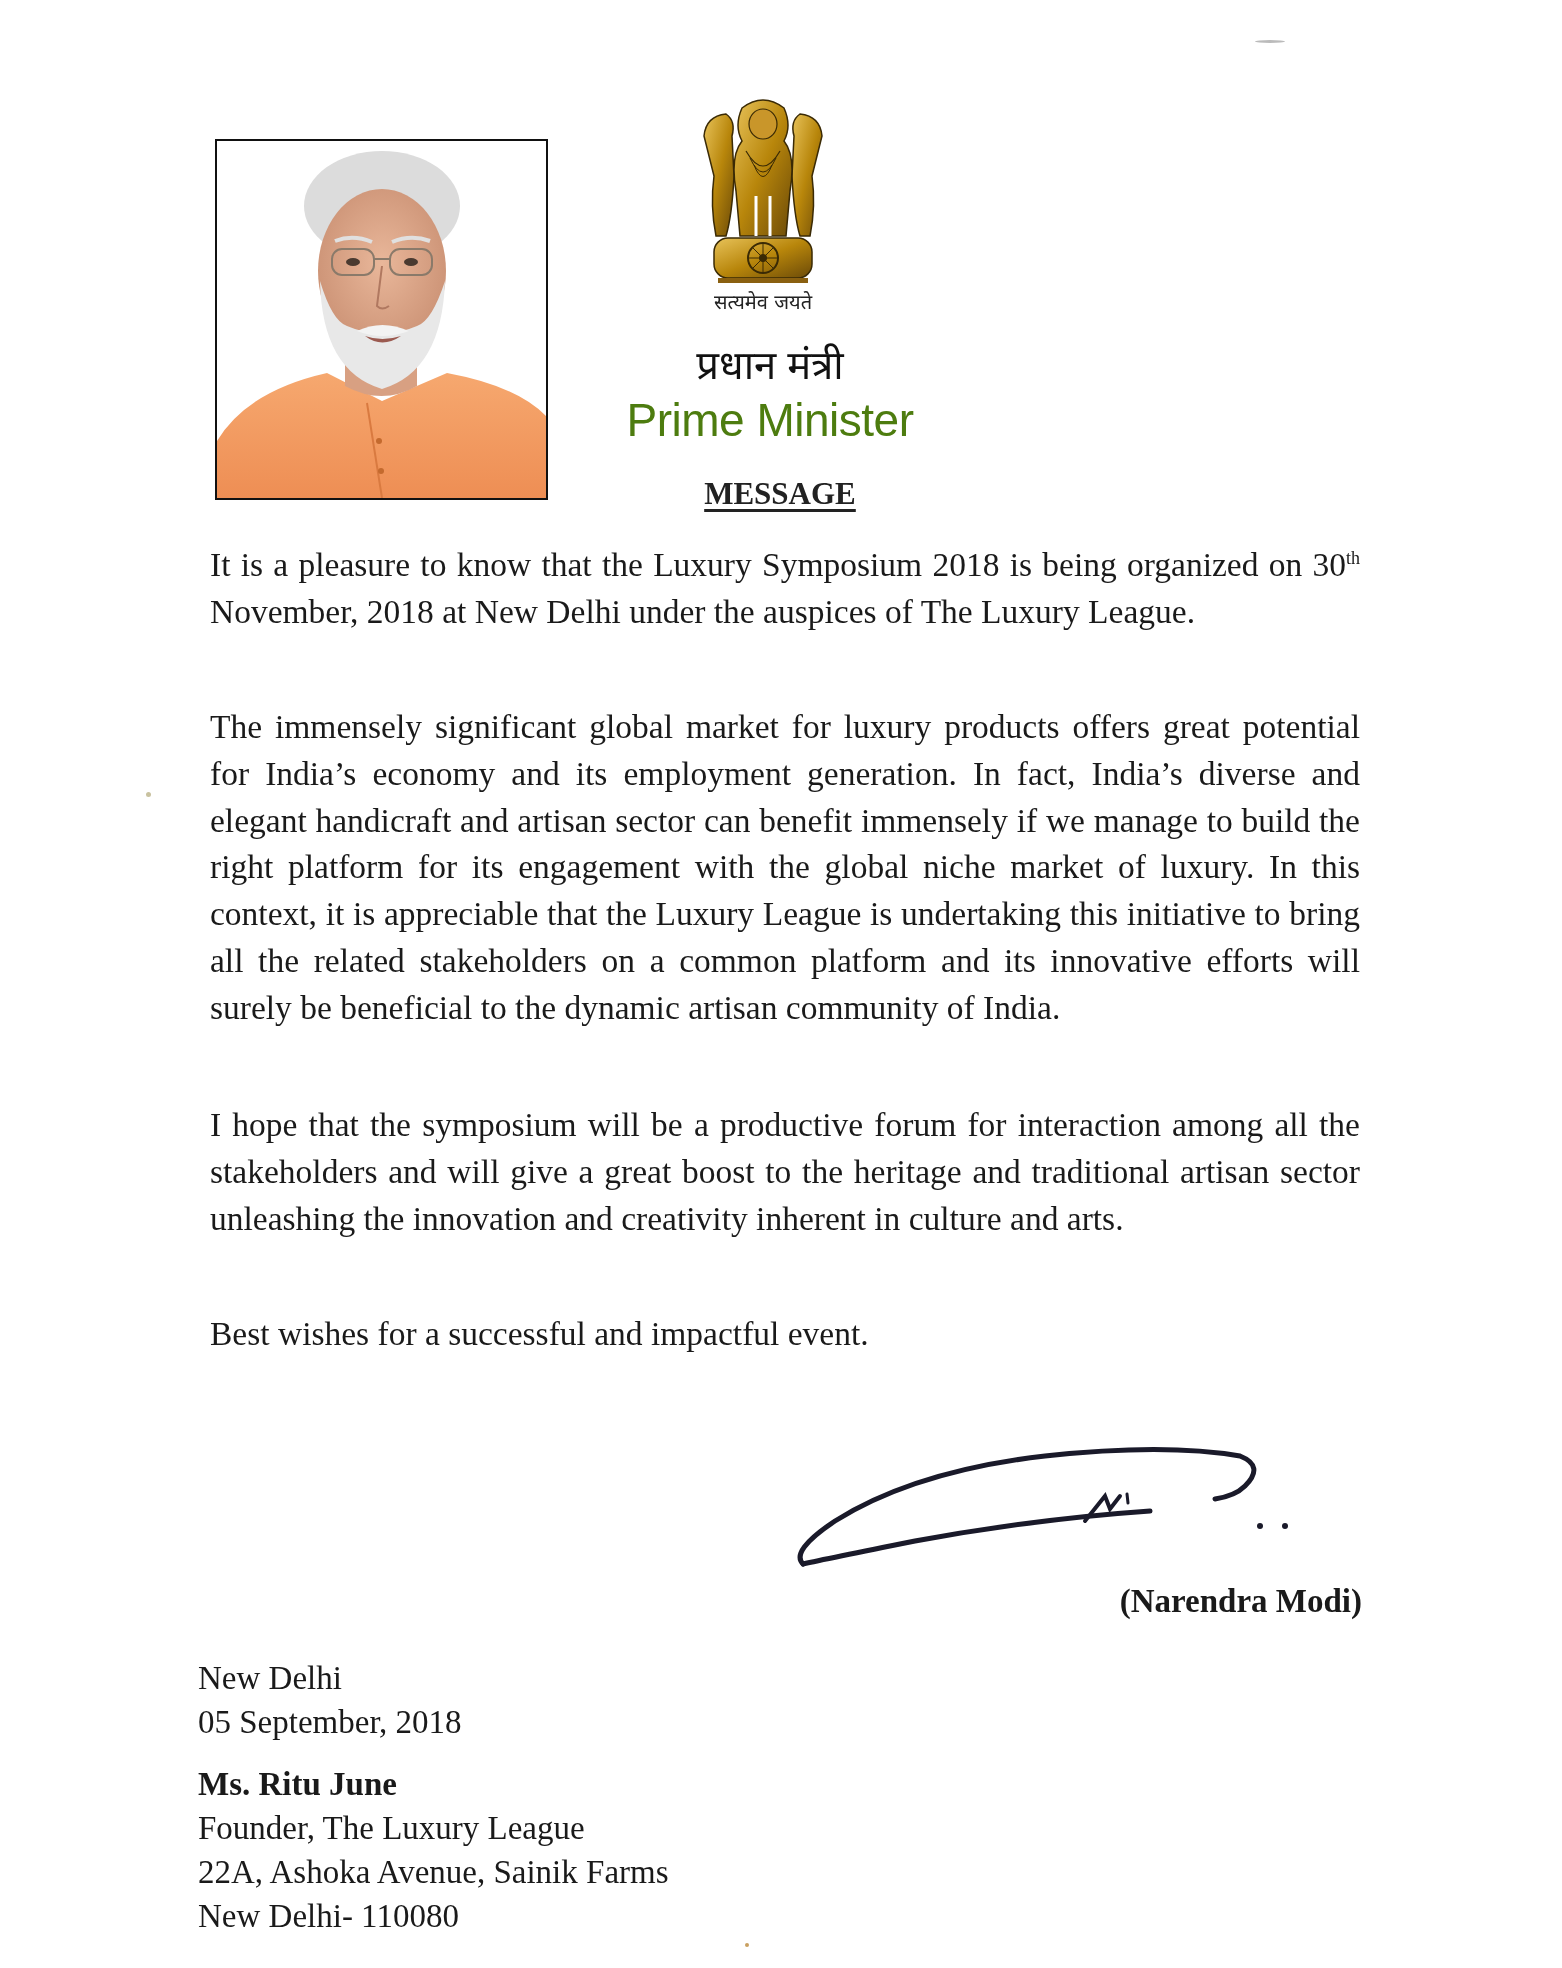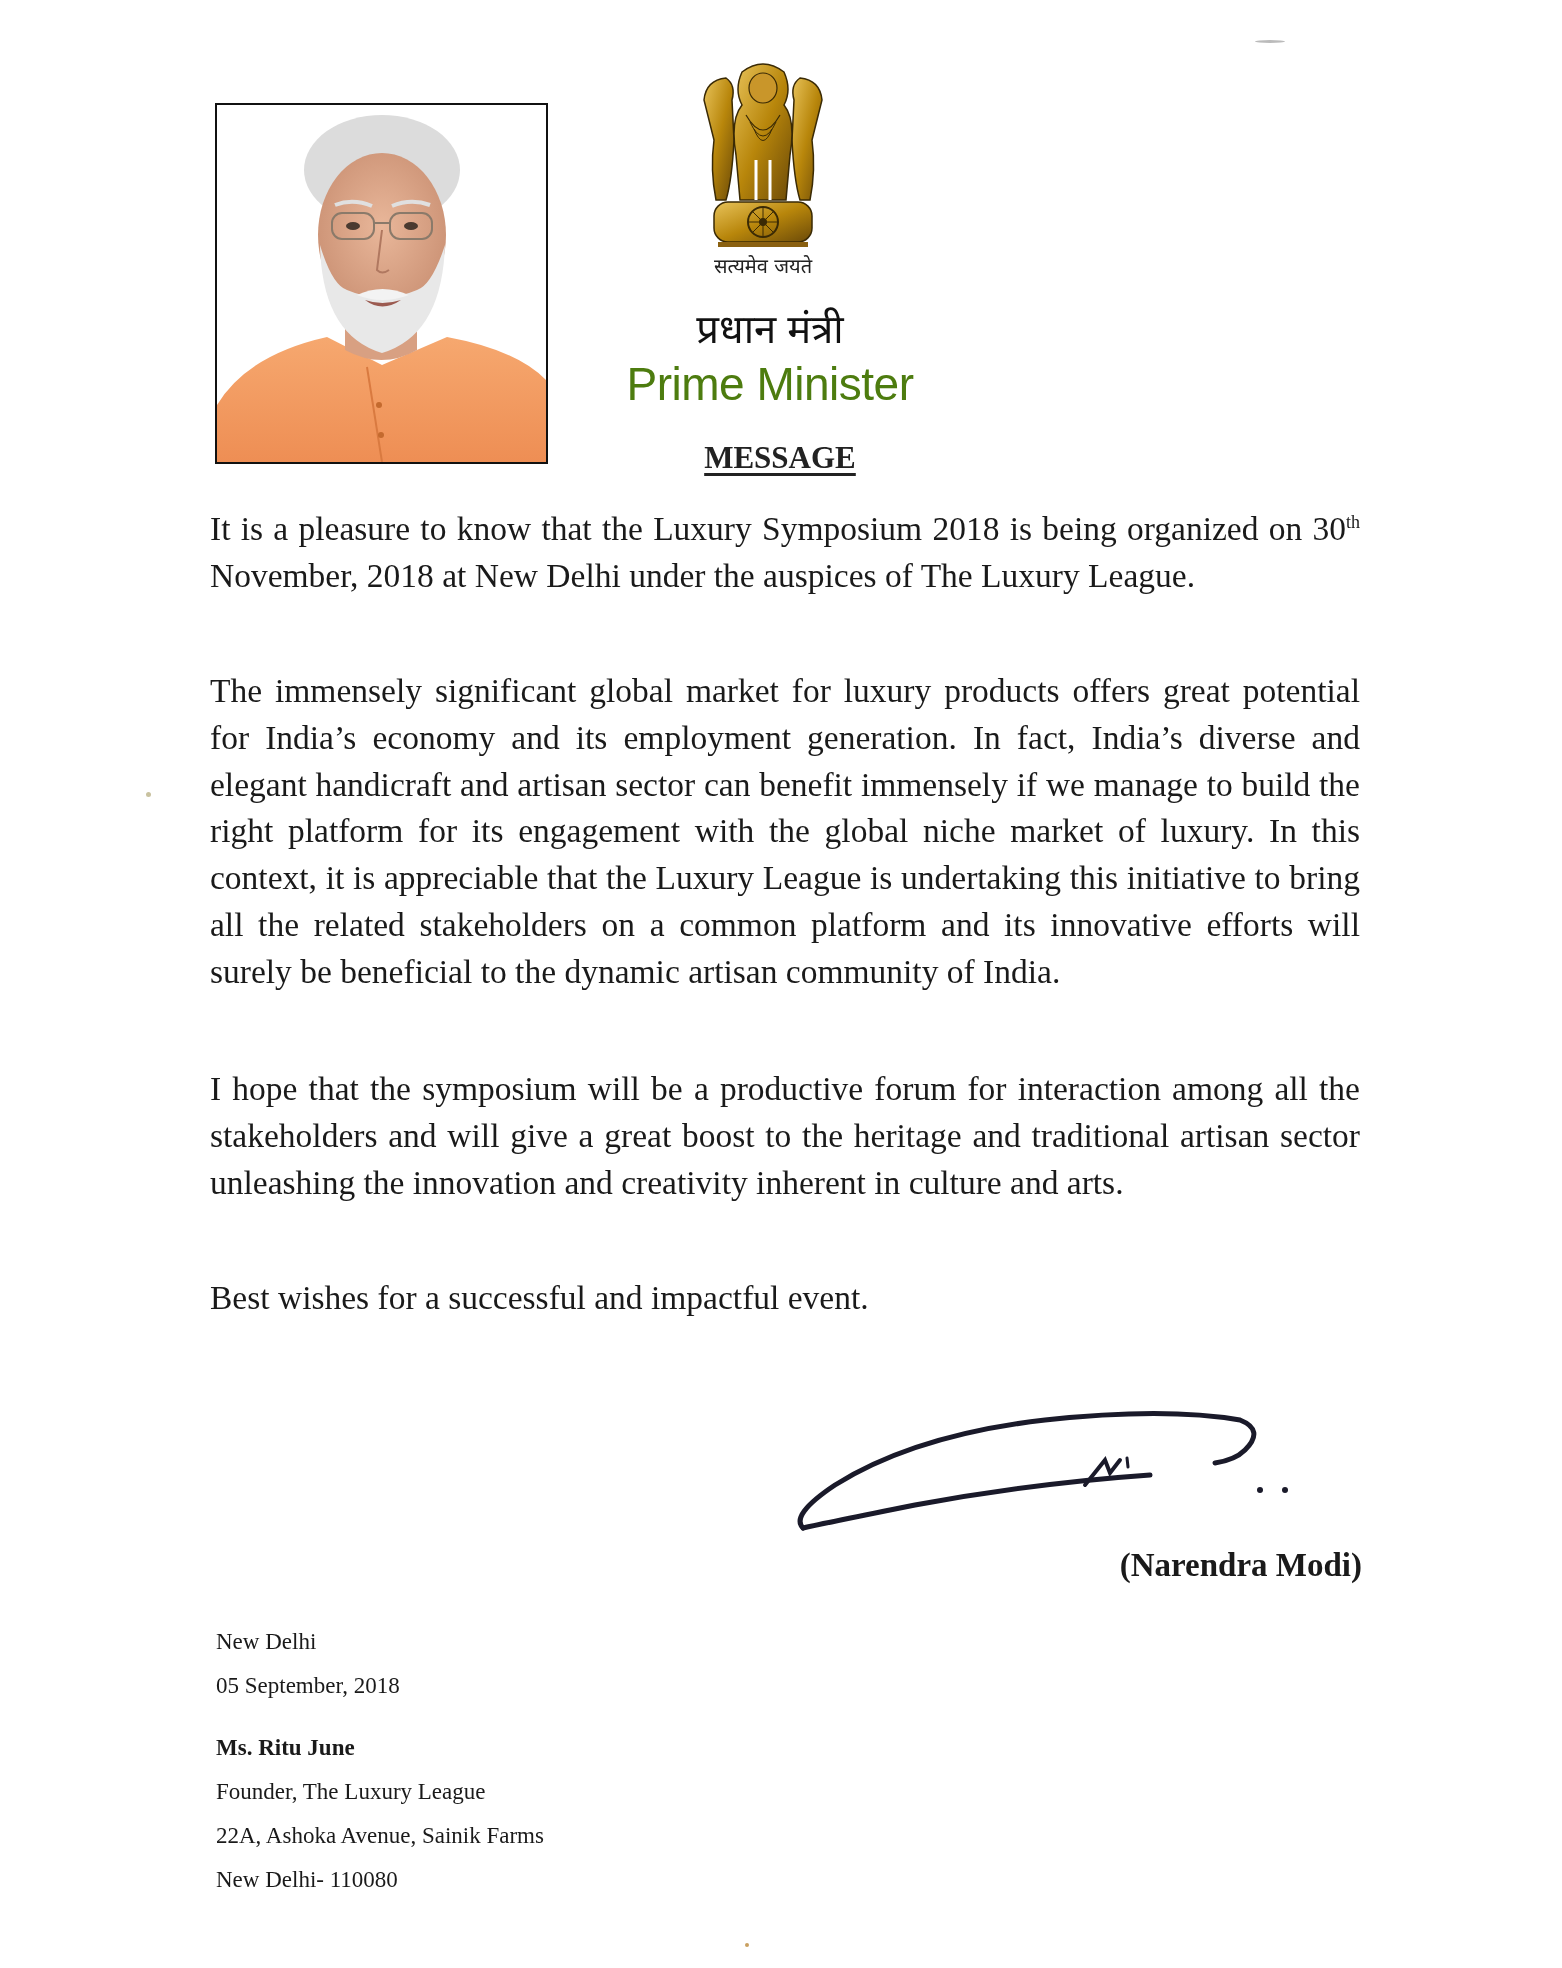--- a/index.html
+++ b/index.html
@@ -1,33 +1,33 @@
 <!DOCTYPE html>
 <html><head>
 <meta charset="utf-8">
 <style>
   html,body{margin:0;padding:0;background:#fff;}
   body{width:1562px;height:1968px;position:relative;overflow:hidden;font-family:"Liberation Serif",serif;color:#1a1a1a;}
-  .abs{position:absolute;}
+  .abs{position:absolute;margin-top:36px;}
   #photo{left:215px;top:103px;width:329px;height:357px;border:2px solid #111;background:#fff;overflow:hidden;}
   #photo svg{display:block;}
   #emblem{left:696px;top:60px;width:134px;height:190px;}
   #motto{left:660px;top:252px;width:206px;text-align:center;font-size:20px;font-family:"DejaVu Sans",sans-serif;color:#222;}
   #hindi-title{left:560px;top:300px;width:420px;text-align:center;font-size:40px;font-family:Liberation Sans, sans-serif;color:#111;}
   #en-title{left:560px;top:357px;width:420px;text-align:center;font-size:46px;font-family:"Liberation Sans",sans-serif;color:#4d7c0f;letter-spacing:-0.5px;}
   #message-heading{left:560px;top:440px;width:440px;text-align:center;font-size:31px;font-weight:bold;text-decoration:underline;text-underline-offset:5px;color:#222;}
   .para{left:210px;width:1150px;font-size:33.5px;line-height:46.8px;text-align:justify;color:#1a1a1a;}
   .para sup{font-size:18px;line-height:0;vertical-align:super;}
   #p1{top:506px;}
   #p2{top:668px;}
   #p3{top:1066px;}
   #p4{top:1275px;}
   #signature{left:795px;top:1405px;width:500px;height:150px;}
   #signer{left:1000px;top:1547px;width:362px;text-align:right;font-size:33px;font-weight:bold;}
-  .addr{left:216px;font-size:23px;line-height:44px;}
+  .addr{left:198px;font-size:33px;line-height:44px;}
   #place{top:1620px;}
   #date{top:1664px;}
   #recipient-name{top:1726px;font-weight:bold;}
   #recipient-line1{top:1770px;}
   #recipient-line2{top:1814px;}
   #recipient-line3{top:1858px;}
   .speck{position:absolute;background:#999;border-radius:50%;}
 </style>
 </head>
 <body>

